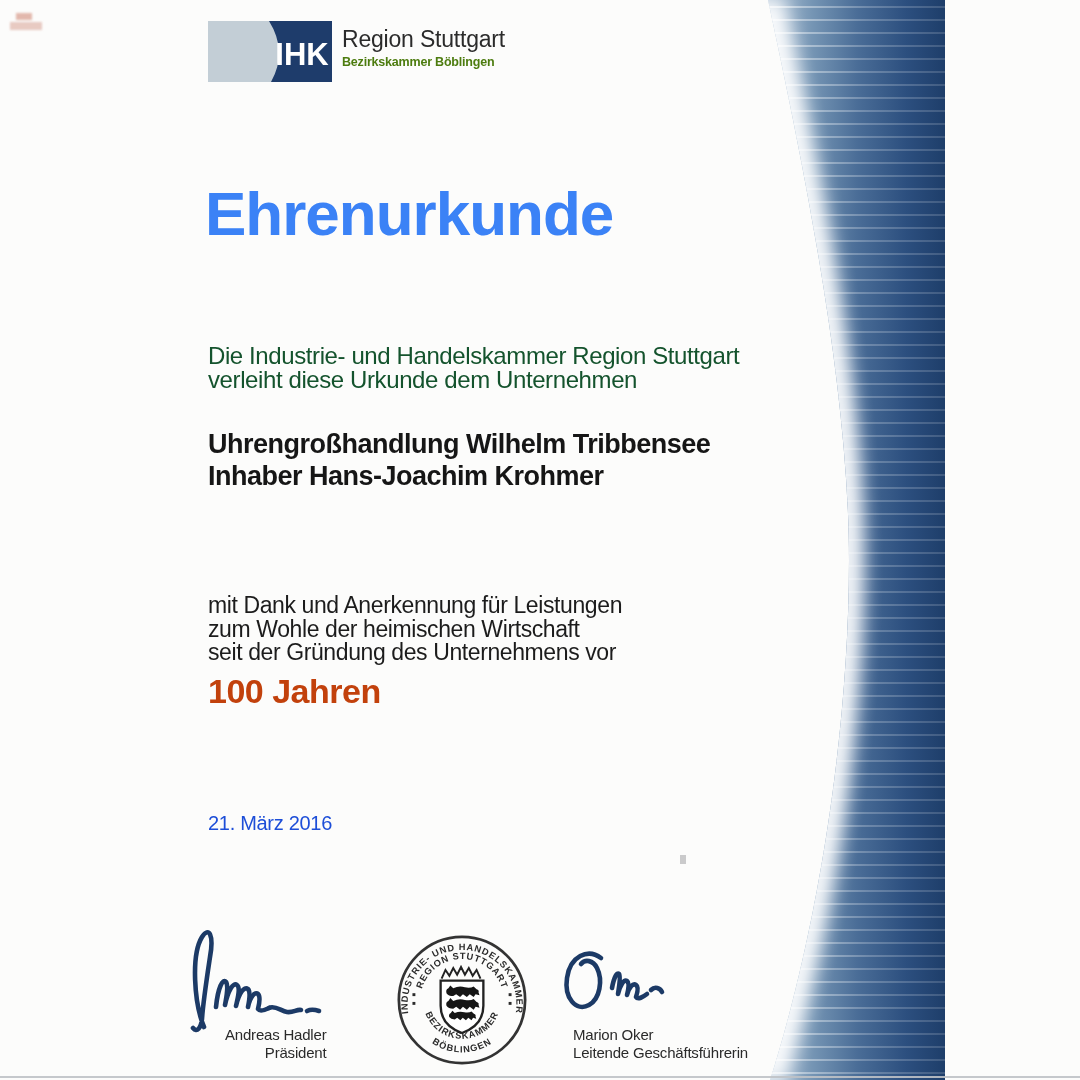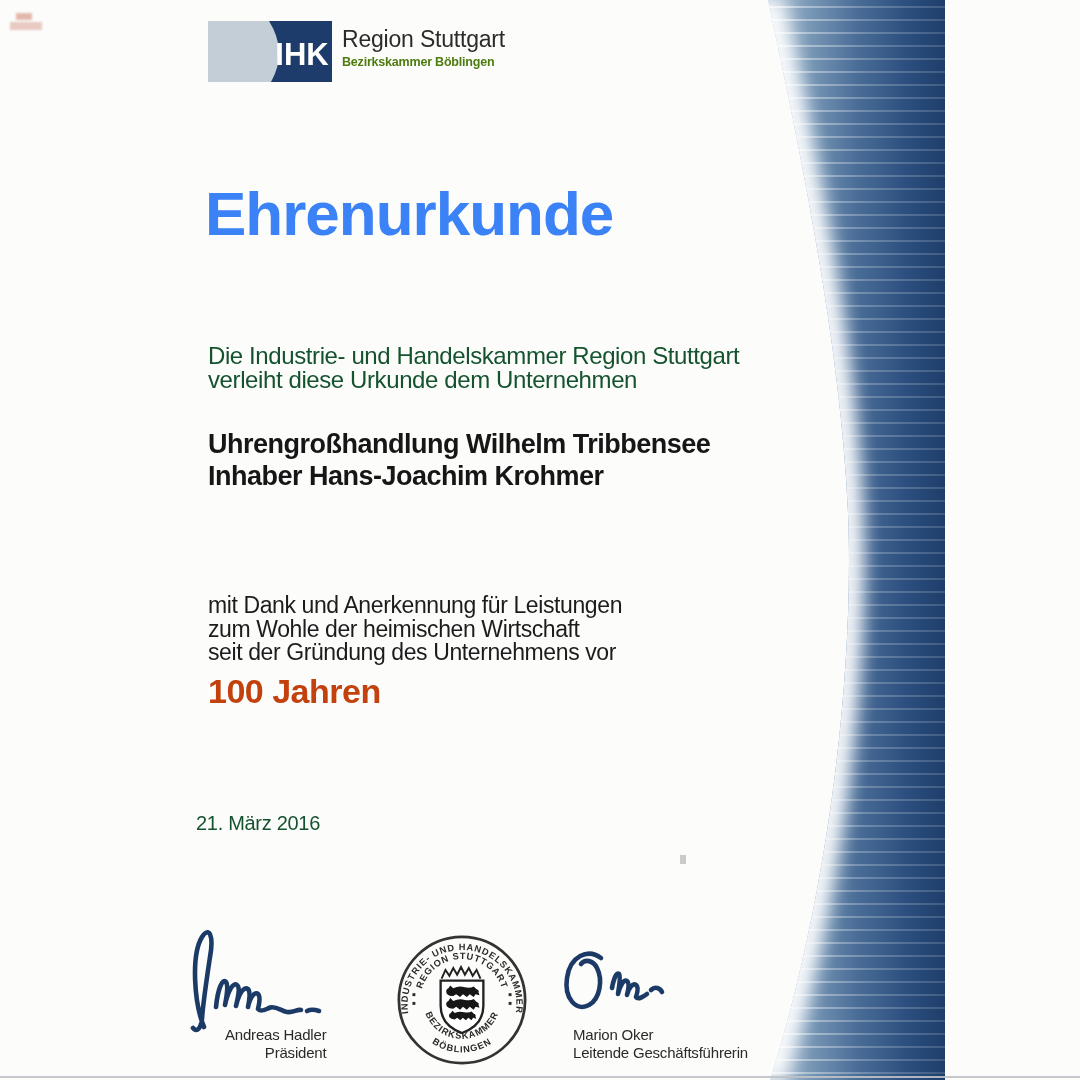--- a/index.html
+++ b/index.html
@@ -29,21 +29,21 @@
     position:absolute;left:205px;top:178px;
     font-size:62px;font-weight:bold;letter-spacing:-1px;
     color:#3b82f6;
     text-align:center;
   }
 
   .intro{position:absolute;left:208px;top:344px;font-size:24px;line-height:24px;letter-spacing:-0.4px;color:#14532d;}
   .recipient{position:absolute;left:208px;top:428px;font-size:27px;line-height:32px;font-weight:bold;letter-spacing:-0.5px;color:#161616;}
   .dedication{position:absolute;left:208px;top:568px;font-size:23px;line-height:23.5px;letter-spacing:-0.4px;color:#1c1c1c;margin-top:26px;}
   .anniversary{position:absolute;left:208px;top:672px;font-size:34px;font-weight:bold;letter-spacing:-0.5px;color:#c2410c;}
-  .date{position:absolute;left:196px;top:812px;font-size:20px;letter-spacing:-0.3px;color:#14532d;}
+  .date{position:absolute;left:208px;top:812px;font-size:20px;letter-spacing:-0.3px;color:#1d4ed8;}
 
   .sig-left-svg{position:absolute;left:182px;top:925px;width:150px;height:110px;}
   .sig-right-svg{position:absolute;left:556px;top:946px;width:122px;height:80px;}
   .sig-name{font-size:15px;line-height:18px;color:#2a2a2a;letter-spacing:-0.2px;}
   .sig-left-names{position:absolute;left:225px;top:1026px;text-align:right;}
   .sig-right-names{position:absolute;left:573px;top:1026px;}
 
   .seal-svg{position:absolute;left:394px;top:932px;width:136px;height:136px;}
   .sealtxt{font-family:"Liberation Sans",sans-serif;font-weight:bold;fill:#2b2b2b;}
   .seal-outer-t{font-size:9.5px;letter-spacing:0.9px;}

